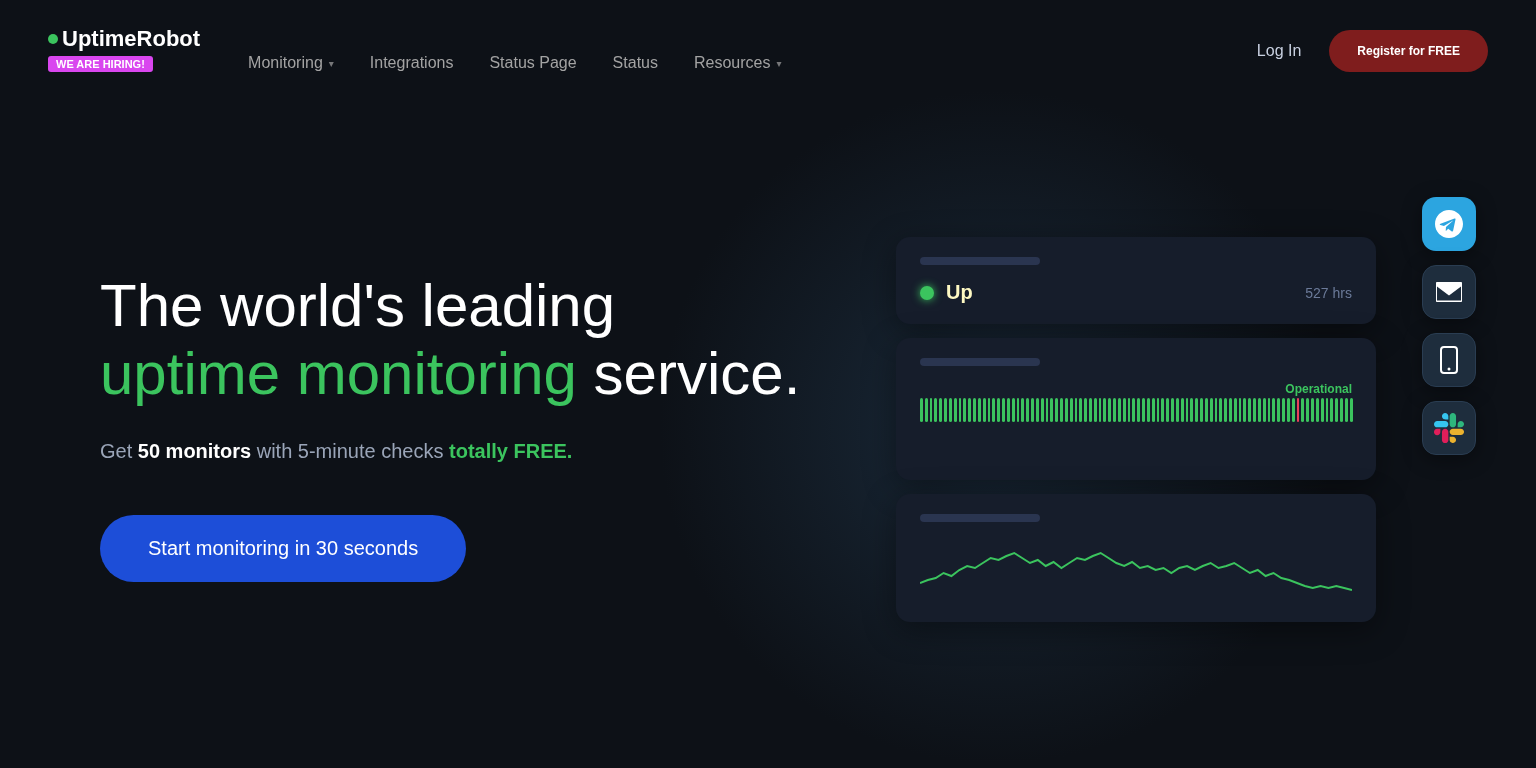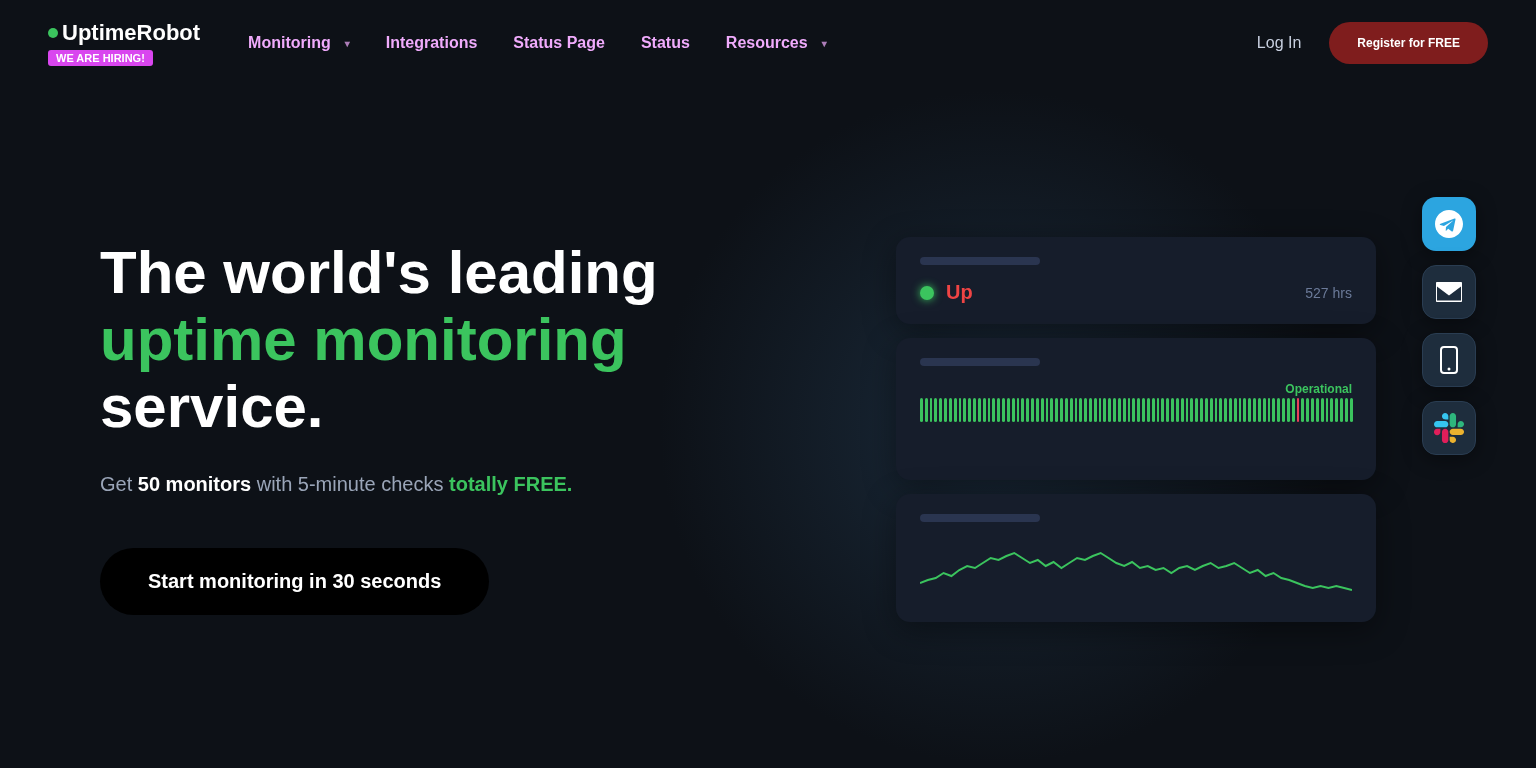--- a/index.html
+++ b/index.html
@@ -8,22 +8,22 @@
       height: 768px;
       background: #0d1117;
       font-family: -apple-system, BlinkMacSystemFont, 'Segoe UI', sans-serif;
       overflow: hidden;
       color: #fff;
     }
 
     
     nav {
       display: flex;
-      align-items: center;
-      padding: 8px 48px;
+      align-items: flex-end;
+      padding: 14px 48px;
       height: 86px;
       background: #0d1117;
       position: relative;
       z-index: 10;
     }
 
     .logo-wrap {
       display: flex;
       flex-direction: column;
       align-items: flex-start;
@@ -59,27 +59,27 @@
     }
 
     .nav-links {
       display: flex;
       align-items: center;
       gap: 36px;
       flex: 1;
     }
 
     .nav-link {
-      color: #f0abfc;
+      color: #a3a3a3;
       font-size: 16px;
-      font-weight: 700;
+      font-weight: 400;
       cursor: pointer;
       display: flex;
       align-items: center;
-      gap: 14px;
+      gap: 6px;
     }
 
     .chevron {
       font-size: 10px;
       opacity: 0.7;
     }
 
     .nav-right {
       display: flex;
       align-items: center;
@@ -131,21 +131,21 @@
     }
 
     .hero-left {
       flex: 1;
       max-width: 720px;
       z-index: 2;
     }
 
     .hero-headline {
       font-size: 60px;
-      font-weight: 700;
+      font-weight: 400;
       line-height: 1.12;
       color: #fff;
       margin-bottom: 28px;
     }
 
     .hero-headline .green {
       color: #3bc45e;
     }
 
     .hero-subtext {
@@ -160,24 +160,24 @@
       font-weight: 700;
     }
 
     .hero-subtext .green-text {
       color: #3bc45e;
       font-weight: 600;
     }
 
     .cta-btn {
       display: inline-block;
-      background: #000000;
+      background: #1d4ed8;
       color: #fff;
       font-size: 20px;
-      font-weight: 700;
+      font-weight: 400;
       padding: 22px 48px;
       border-radius: 50px;
       border: none;
       cursor: pointer;
     }
 
     
     .hero-right {
       position: absolute;
       right: 60px;
@@ -253,21 +253,21 @@
       height: 14px;
       border-radius: 50%;
       background: #3bc45e;
       box-shadow: 0 0 8px #3bc45e;
       flex-shrink: 0;
     }
 
     .status-label {
       font-size: 20px;
       font-weight: 700;
-      color: #ef4444;
+      color: #fef9c3;
     }
 
     .status-hours {
       font-size: 14px;
       color: #6b7a99;
       margin-left: auto;
     }
 
     
     .uptime-header {

